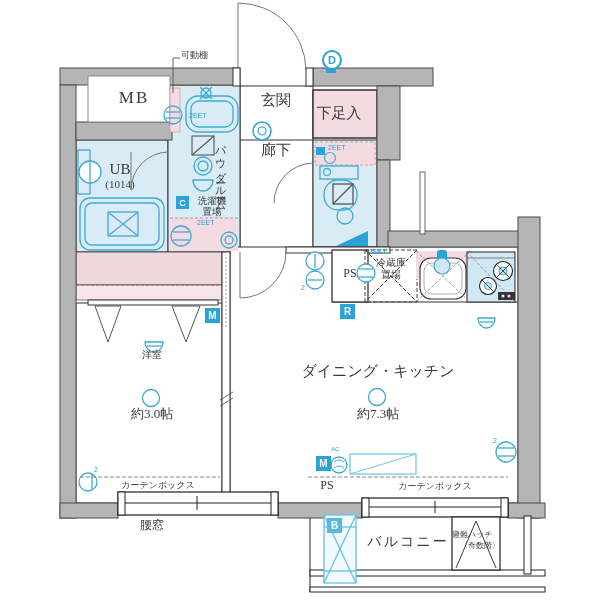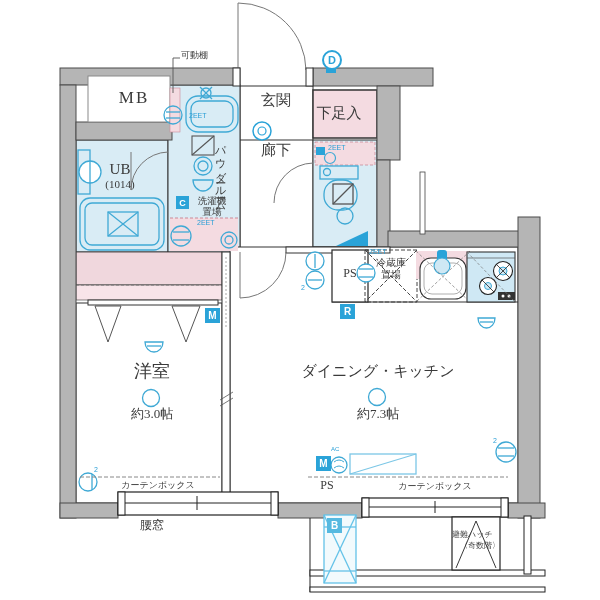--- a/index.html
+++ b/index.html
@@ -269,31 +269,32 @@
 <div class="lbl ctr" style="left:104px;top:88px;width:60px;font-size:17px;letter-spacing:2px;">MB</div>
 <div class="lbl" style="left:181px;top:50px;font-size:9px;">可動棚</div>
 <div class="lbl ctr" style="left:246px;top:92px;width:60px;font-size:15px;">玄関</div>
 <div class="lbl ctr" style="left:313px;top:105px;width:52px;font-size:15px;text-align:center;">下足入</div>
 <div class="lbl ctr" style="left:246px;top:142px;width:60px;font-size:15px;">廊下</div>
 <div class="lbl ctr" style="left:90px;top:161px;width:60px;font-size:15px;">UB</div>
 <div class="lbl ctr" style="left:90px;top:178px;width:60px;font-size:11px;">(1014)</div>
 <div class="lbl vert" style="left:214px;top:137px;height:100px;font-size:11px;letter-spacing:1px;">パウダールーム</div>
 <div class="lbl ctr" style="left:189px;top:196px;width:46px;font-size:9.5px;">洗濯機</div>
 <div class="lbl ctr" style="left:189px;top:207px;width:46px;font-size:9.5px;">置場</div>
-<div class="lbl ctr" style="left:112px;top:361px;width:80px;font-size:18px;">洋室</div>
+<div class="lbl ctr" style="left:112px;top:349px;width:80px;font-size:10px;">洋室</div>
 <div class="lbl ctr" style="left:112px;top:407px;width:80px;font-size:13px;">約3.0帖</div>
 <div class="lbl ctr" style="left:298px;top:363px;width:160px;font-size:15px;">ダイニング・キッチン</div>
 <div class="lbl ctr" style="left:298px;top:407px;width:160px;font-size:13px;">約7.3帖</div>
 <div class="lbl ctr" style="left:332px;top:267px;width:36px;font-size:12px;">PS</div>
 <div class="lbl ctr" style="left:365px;top:257px;width:52px;font-size:10px;">冷蔵庫</div>
 <div class="lbl ctr" style="left:365px;top:269px;width:52px;font-size:10px;">置場</div>
 <div class="lbl ctr" style="left:108px;top:480px;width:100px;font-size:9px;">カーテンボックス</div>
 <div class="lbl ctr" style="left:312px;top:479px;width:30px;font-size:12px;">PS</div>
 <div class="lbl ctr" style="left:385px;top:481px;width:100px;font-size:9px;">カーテンボックス</div>
 <div class="lbl" style="left:140px;top:519px;font-size:12px;">腰窓</div>
+<div class="lbl ctr" style="left:348px;top:534px;width:120px;font-size:14px;letter-spacing:2px;">バルコニー</div>
 <div class="lbl ctr" style="left:452px;top:530px;width:40px;font-size:8px;">避難ハッチ</div>
 <div class="lbl ctr" style="left:452px;top:541px;width:48px;font-size:8px;text-align:right;">〈奇数階〉</div>
 
 <div class="lbl blue" style="left:189px;top:112px;font-size:7px;">2EET</div>
 <div class="lbl blue" style="left:197px;top:219px;font-size:7px;">2EET</div>
 <div class="lbl blue" style="left:328px;top:144px;font-size:7px;">2EET</div>
 <div class="lbl blue" style="left:369px;top:248px;font-size:7px;">2EET</div>
 <div class="lbl blue" style="left:331px;top:446px;font-size:6px;">AC</div>
 <div class="lbl blue" style="left:94px;top:466px;font-size:7px;">2</div>
 <div class="lbl blue" style="left:301px;top:284px;font-size:7px;">2</div>

